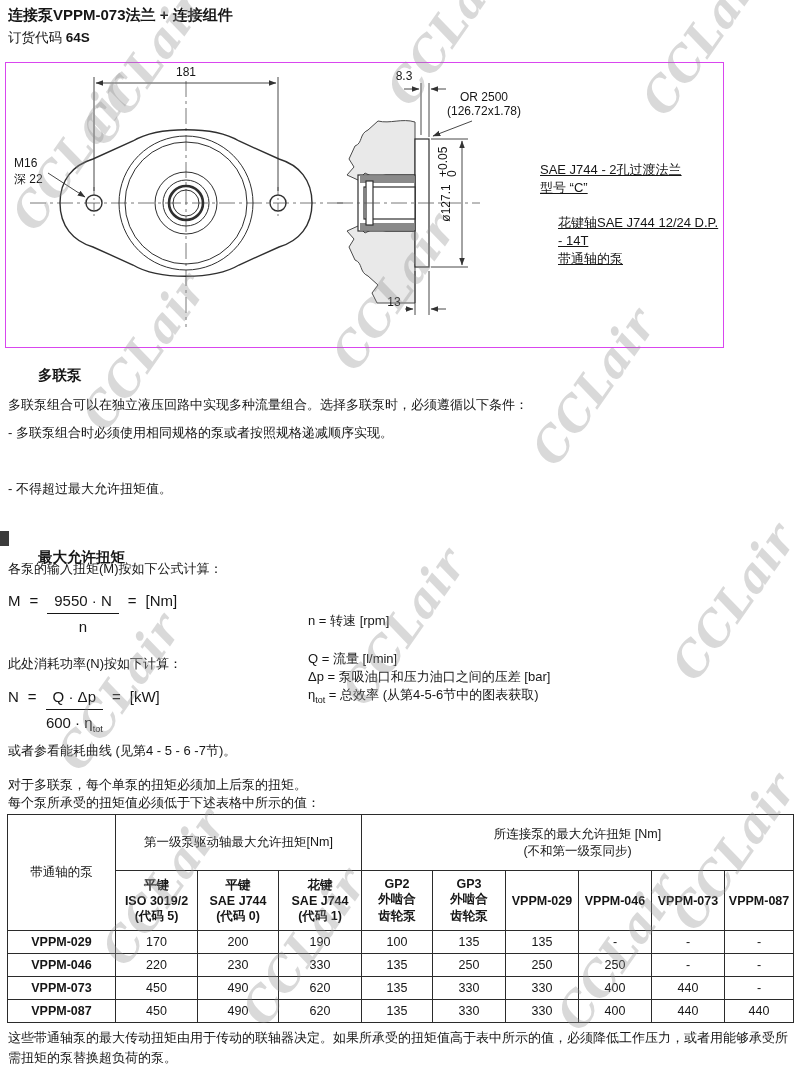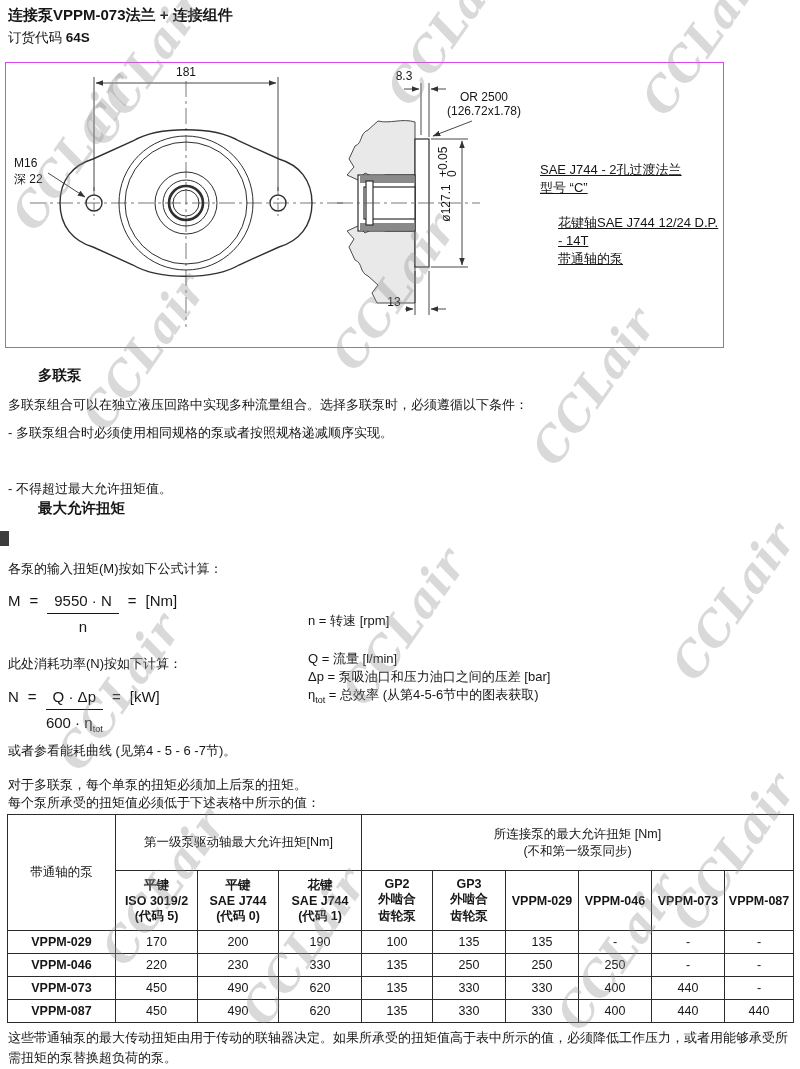--- a/index.html
+++ b/index.html
@@ -165,21 +165,21 @@
       <div>带通轴的泵</div>
     </div>
   </div>
 
   <div class="sec-head" style="top:366px;">多联泵</div>
   <div class="abs" style="top:396px;">多联泵组合可以在独立液压回路中实现多种流量组合。选择多联泵时，必须遵循以下条件：</div>
   <div class="abs" style="top:424px;">- 多联泵组合时必须使用相同规格的泵或者按照规格递减顺序实现。</div>
   <div class="abs" style="top:480px;">- 不得超过最大允许扭矩值。</div>
 
   <div class="tab-mark"></div>
-  <div class="sec-head" style="top:499px;">最大允许扭矩</div>
+  <div class="sec-head" style="top:548px;">最大允许扭矩</div>
   <div class="abs" style="top:560px;">各泵的输入扭矩(M)按如下公式计算：</div>
 
   <div class="formula" style="top:590px;">
     <span class="t">M</span>
     <span class="t">=</span>
     <span class="frac">
       <span class="num">9550 · N</span>
       <span class="den">n</span>
     </span>
     <span class="t">=</span>

